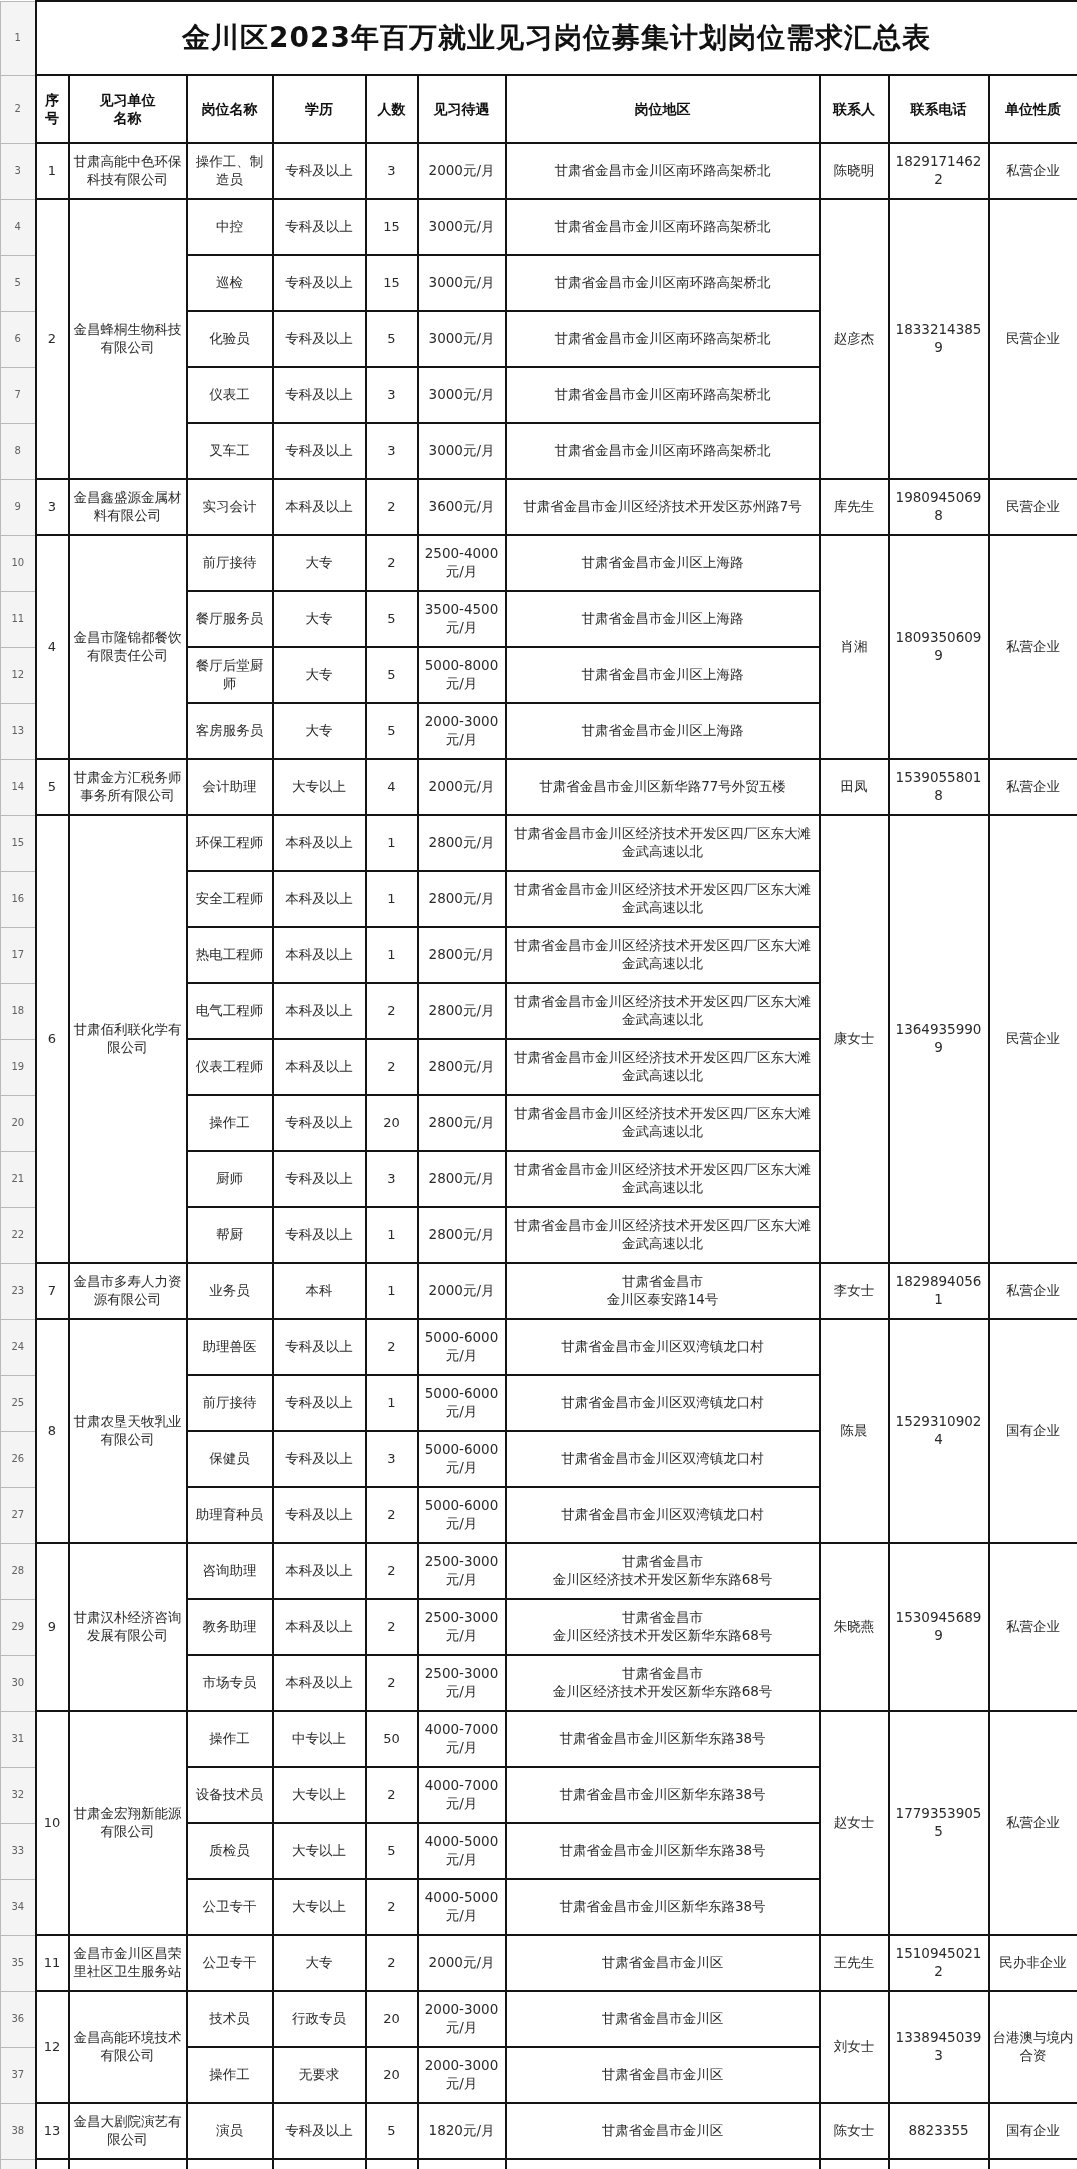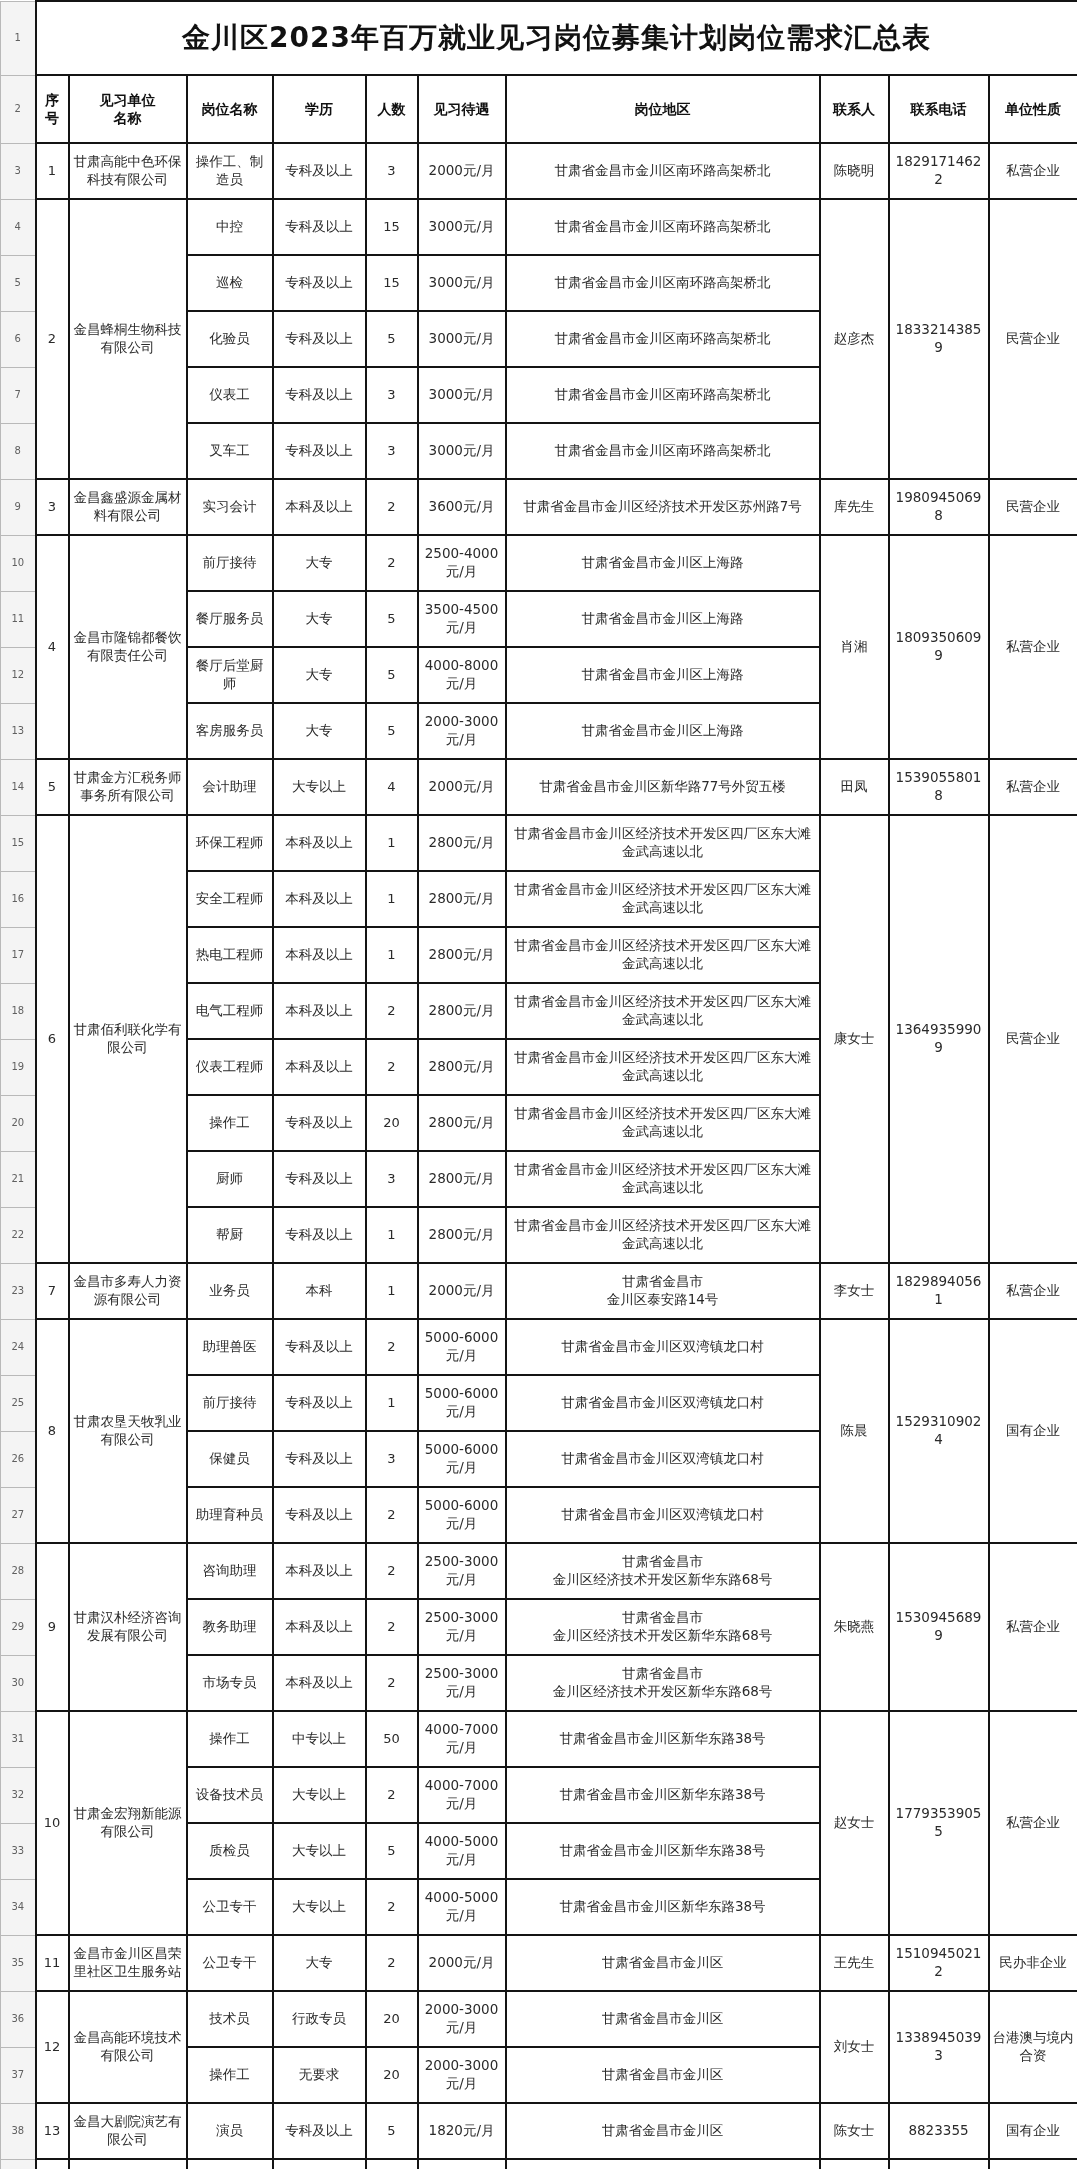--- a/index.html
+++ b/index.html
@@ -172,21 +172,21 @@
           <td>大专</td>
           <td class="count-cell">5</td>
           <td>3500-4500元/月</td>
           <td>甘肃省金昌市金川区上海路</td>
         </tr>
         <tr>
           <td class="gutter">12</td>
           <td>餐厅后堂厨师</td>
           <td>大专</td>
           <td class="count-cell">5</td>
-          <td>4000-8000元/月</td>
+          <td>5000-8000元/月</td>
           <td>甘肃省金昌市金川区上海路</td>
         </tr>
         <tr>
           <td class="gutter">13</td>
           <td>客房服务员</td>
           <td>大专</td>
           <td class="count-cell">5</td>
           <td>2000-3000元/月</td>
           <td>甘肃省金昌市金川区上海路</td>
         </tr>

